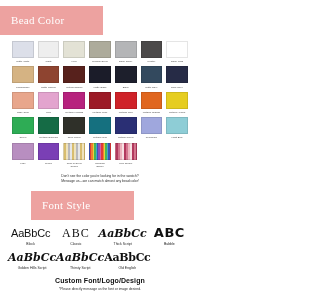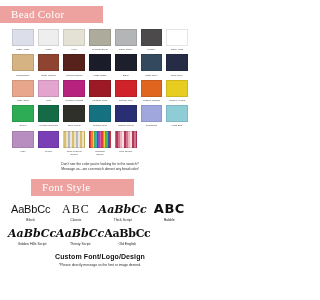--- a/index.html
+++ b/index.html
@@ -8,21 +8,21 @@
     background:#ffffff;
     font-family:"Liberation Sans", sans-serif;
     overflow:hidden;
     position:relative;
   }
   .page{width:200px;height:300px;position:relative;box-sizing:border-box;}
 
   
   .banner{
     position:relative;
-    height:17px;
+    height:29px;
     width:103px;
     background:#eda2a0;
     display:flex;align-items:center;
     box-sizing:border-box;
   }
   .banner-title{
     font-family:"Liberation Serif", serif;
     color:#ffffff;
     font-size:11px;
     letter-spacing:.3px;

